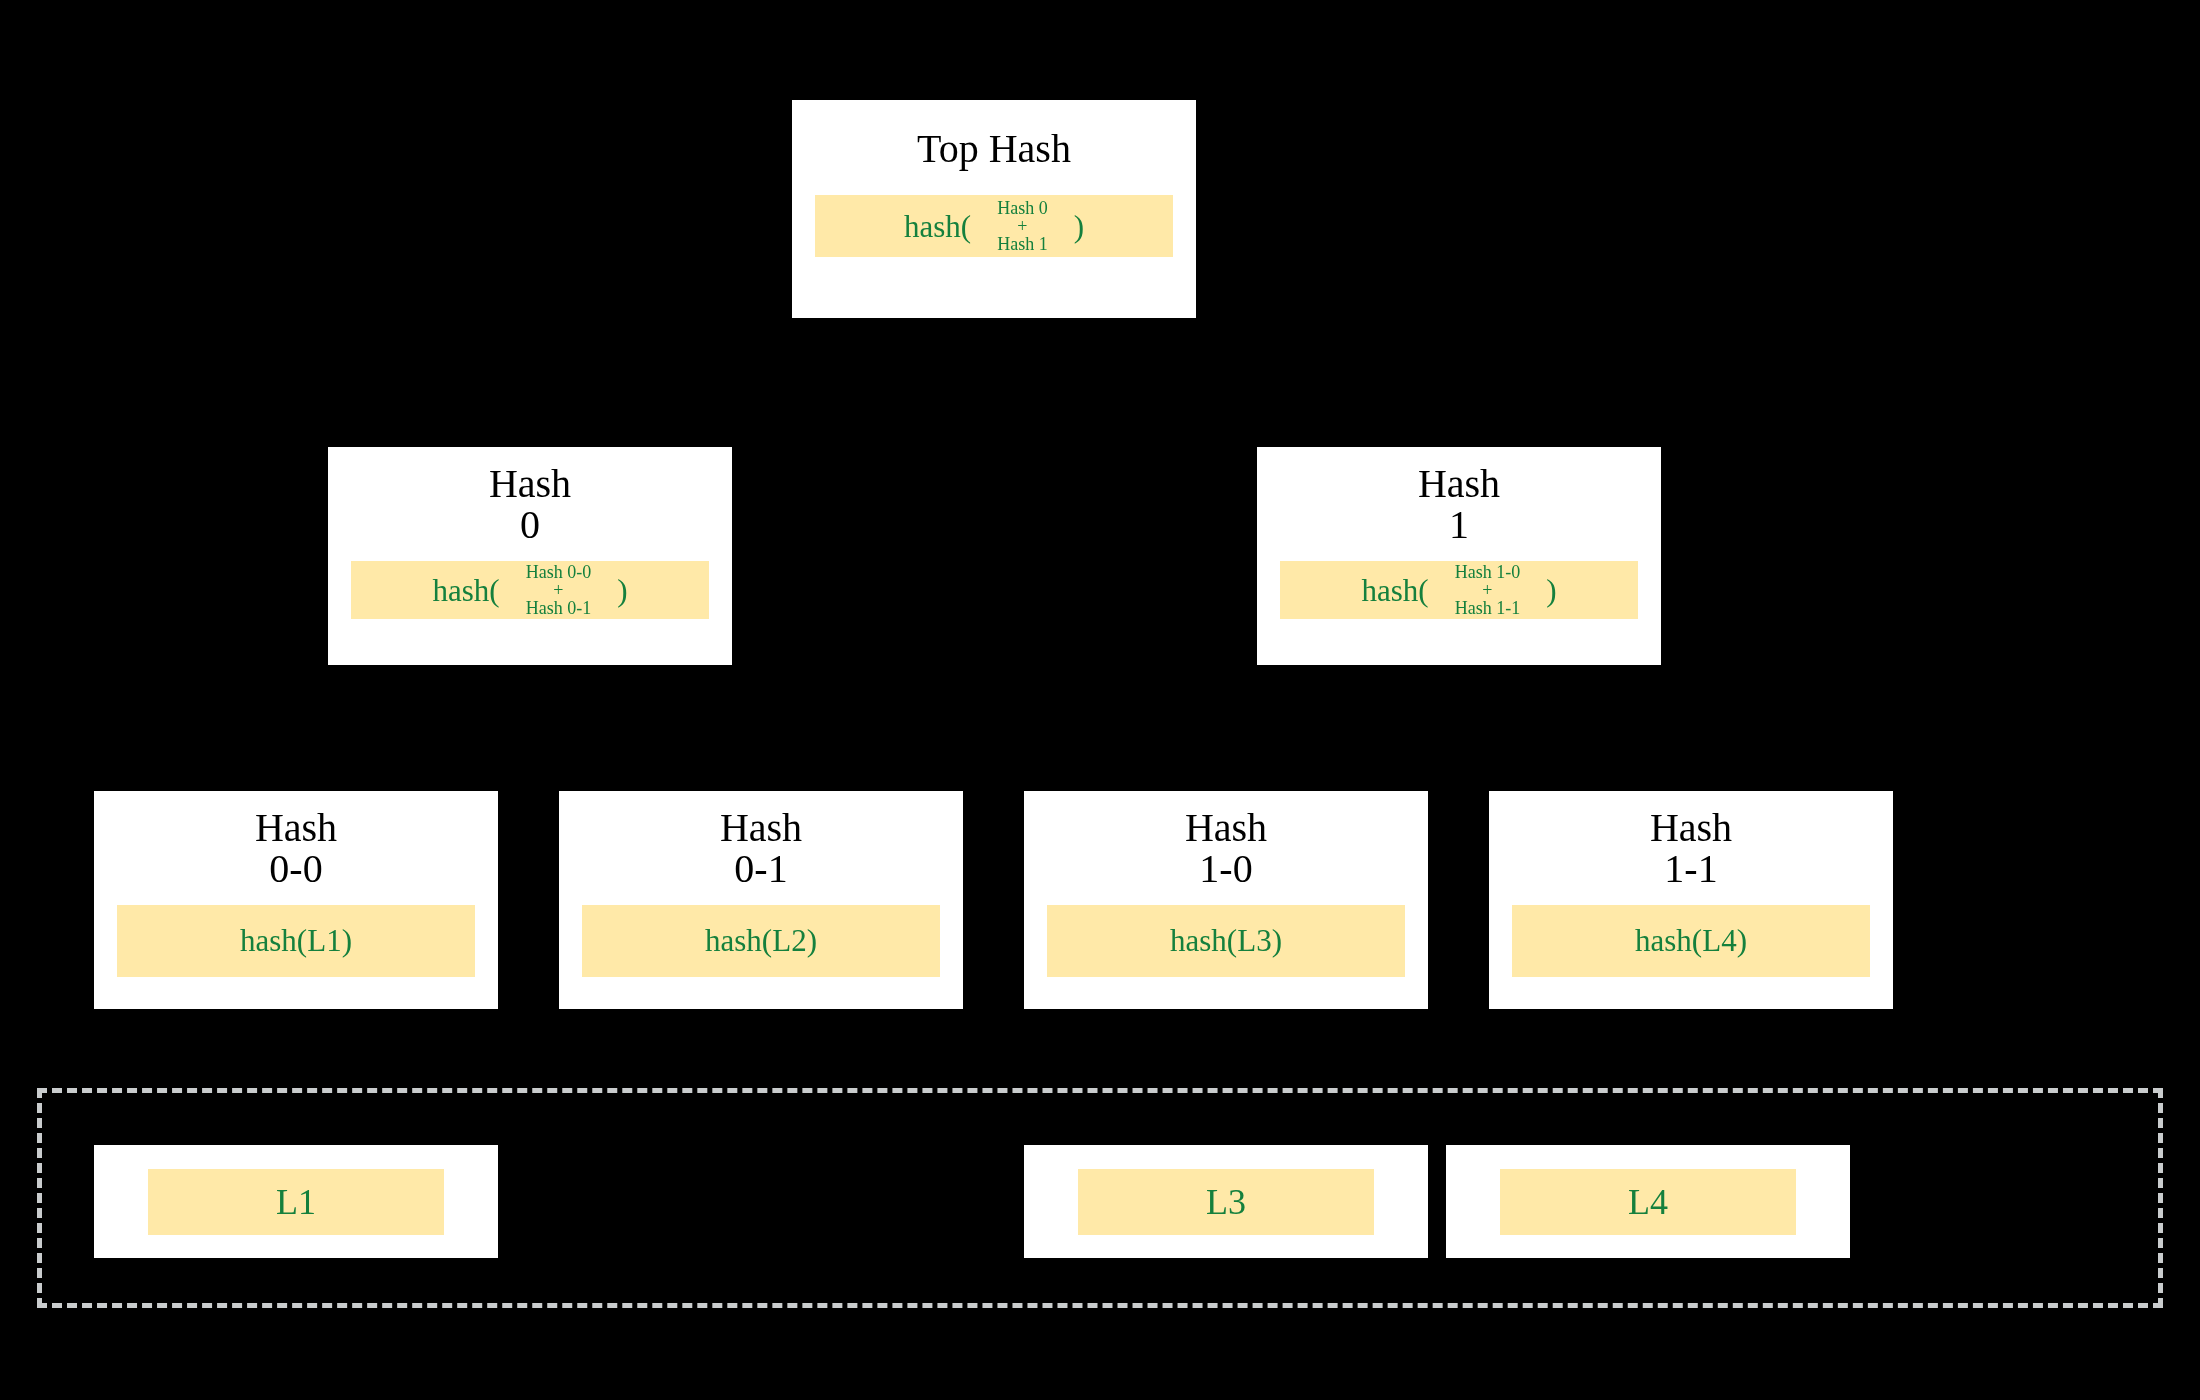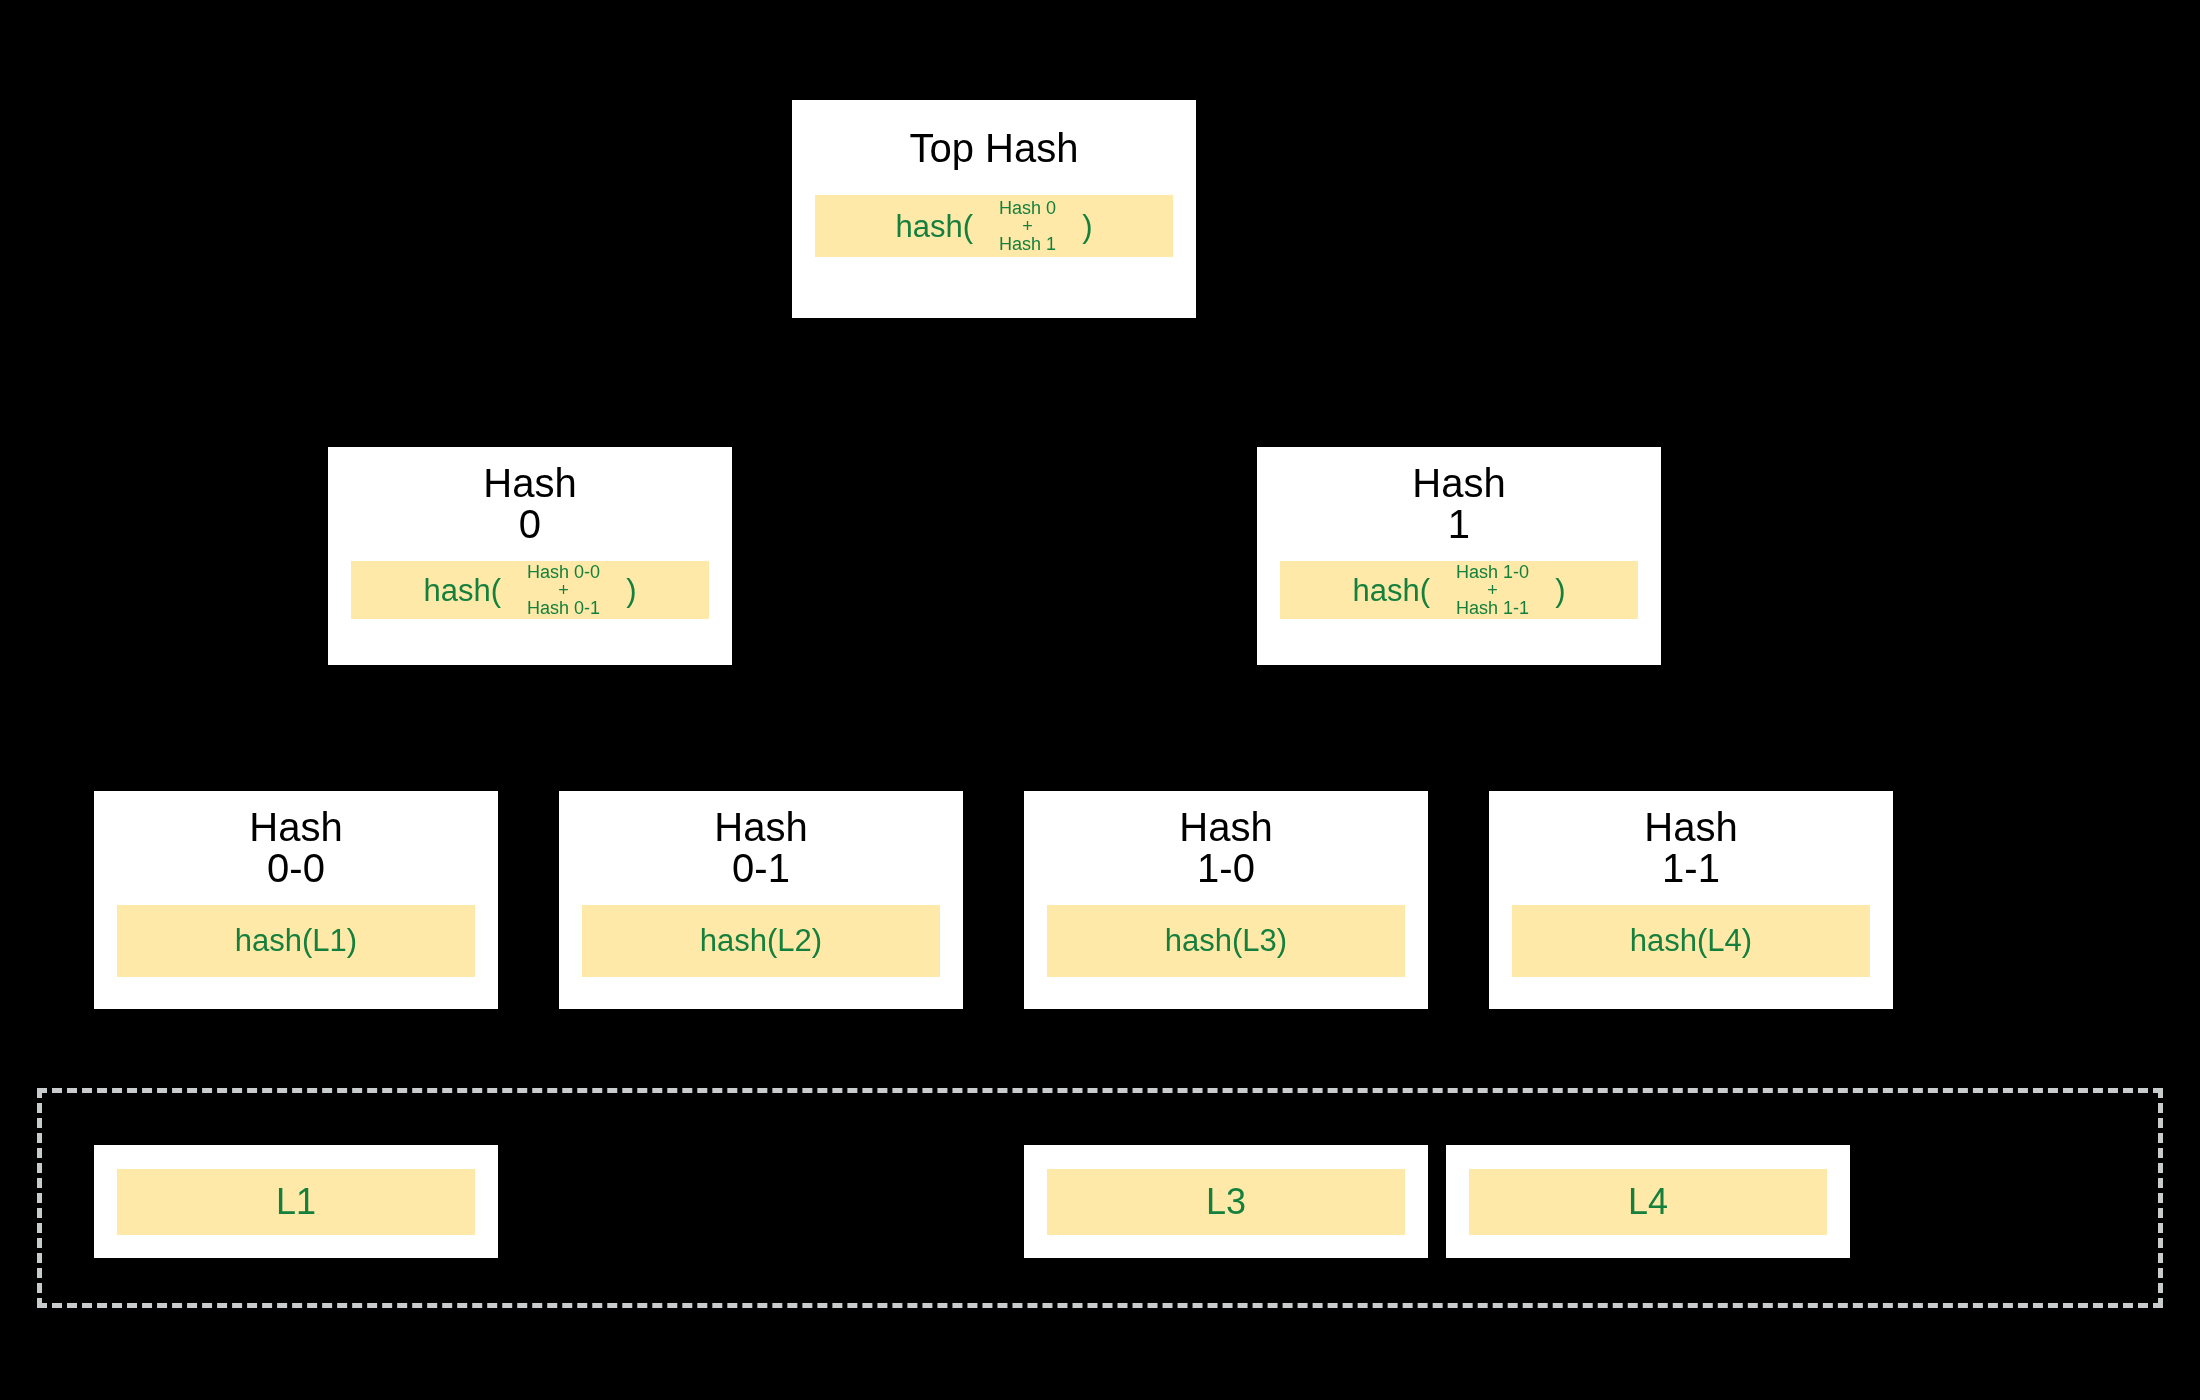--- a/index.html
+++ b/index.html
@@ -6,21 +6,21 @@
     margin: 0;
     padding: 0;
     background: #000000;
   }
   #canvas {
     position: relative;
     width: 2200px;
     height: 1400px;
     background: #000000;
     overflow: hidden;
-    font-family: Liberation Sans, sans-serif;
+    font-family: Liberation Serif, serif;
   }
 
   
   .node {
     position: absolute;
     background: #ffffff;
     box-sizing: border-box;
     display: flex;
     flex-direction: column;
     align-items: center;
@@ -138,21 +138,21 @@
     display: flex;
     align-items: center;
     justify-content: center;
     box-sizing: border-box;
   }
   #data-l1 { left: 94px; }
   #data-l2 { left: 559px; }
   #data-l3 { left: 1024px; }
   #data-l4 { left: 1446px; }
   .datanode .hash-chip {
-    width: 358px;
+    width: 296px;
     height: 66px;
     font-size: 36px;
   }
 
   
   .connector {
     position: absolute;
     background: #000000;
   }
   .arrowhead {

